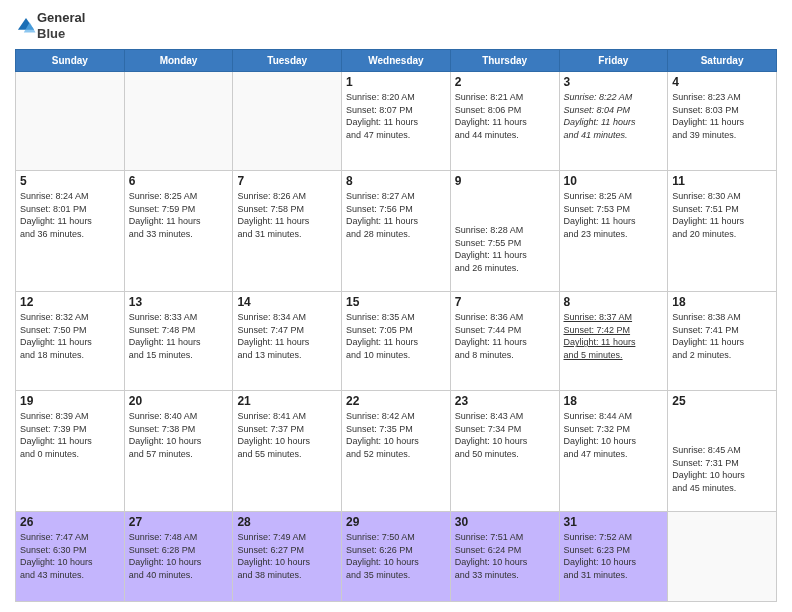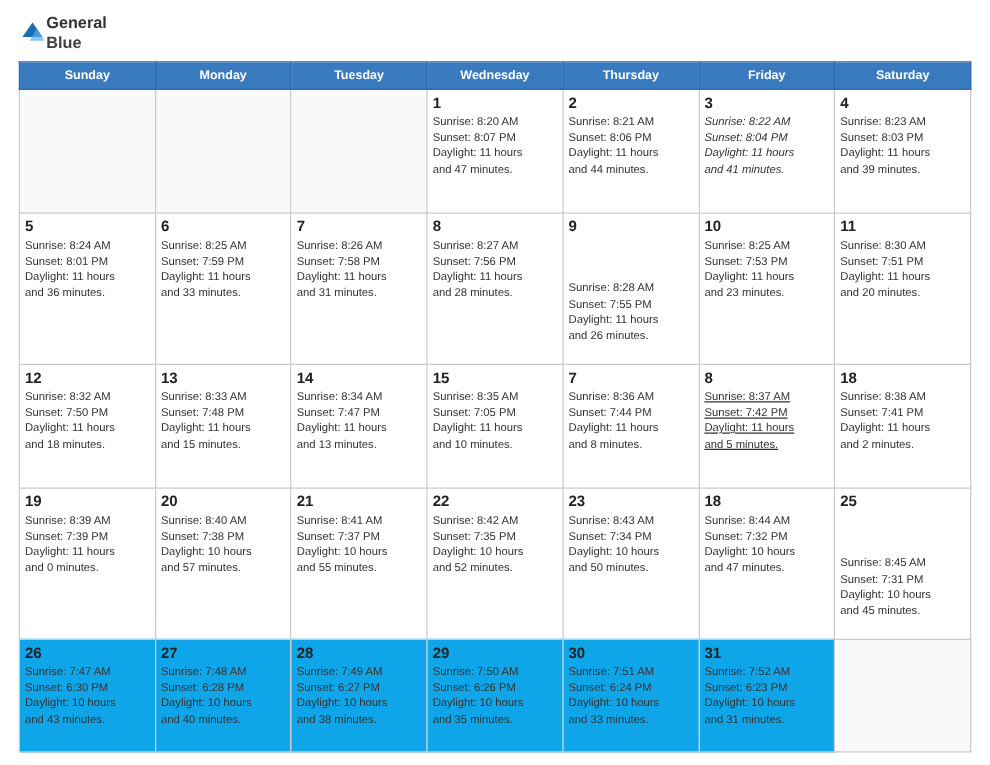--- a/index.html
+++ b/index.html
@@ -83,21 +83,21 @@
       font-weight: bold;
       color: #222;
       margin-bottom: 2px;
     }
     .day-info {
       font-size: 9px;
       line-height: 1.4;
       color: #333;
     }
     .empty { background: #f9f9f9; }
-    .shaded { background: #0ea5e9; margin-left: 28px; }
+    .shaded { background: #c4b5fd; margin-left: 28px; }
   </style>
 </head>
 <body>
 
 <div class="page">
   <div class="header">
     <div class="logo">
       <svg class="logo-icon" viewBox="0 0 30 30">
         <polygon points="15,4 26,20 4,20" fill="#1a6eb5"></polygon>
         <polygon points="20,10 28,24 12,24" fill="#5baee8" opacity="0.7"></polygon>

